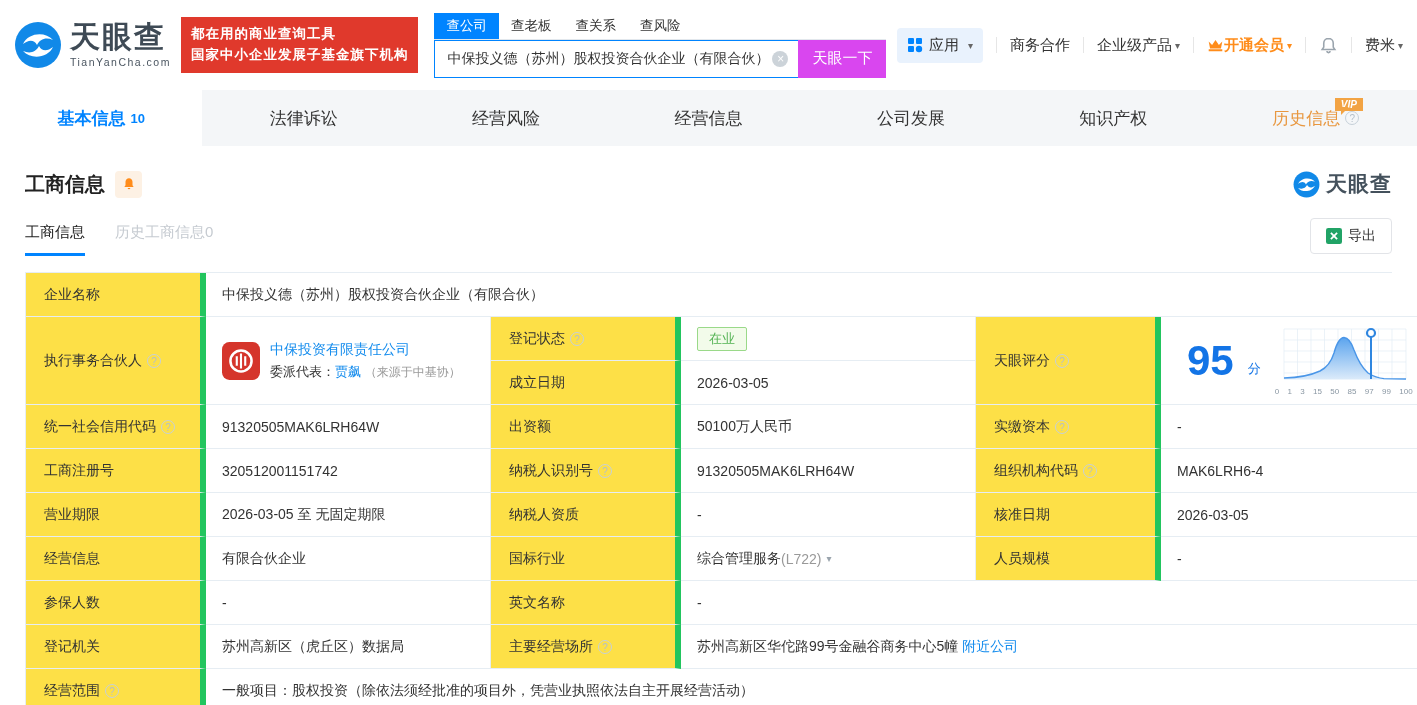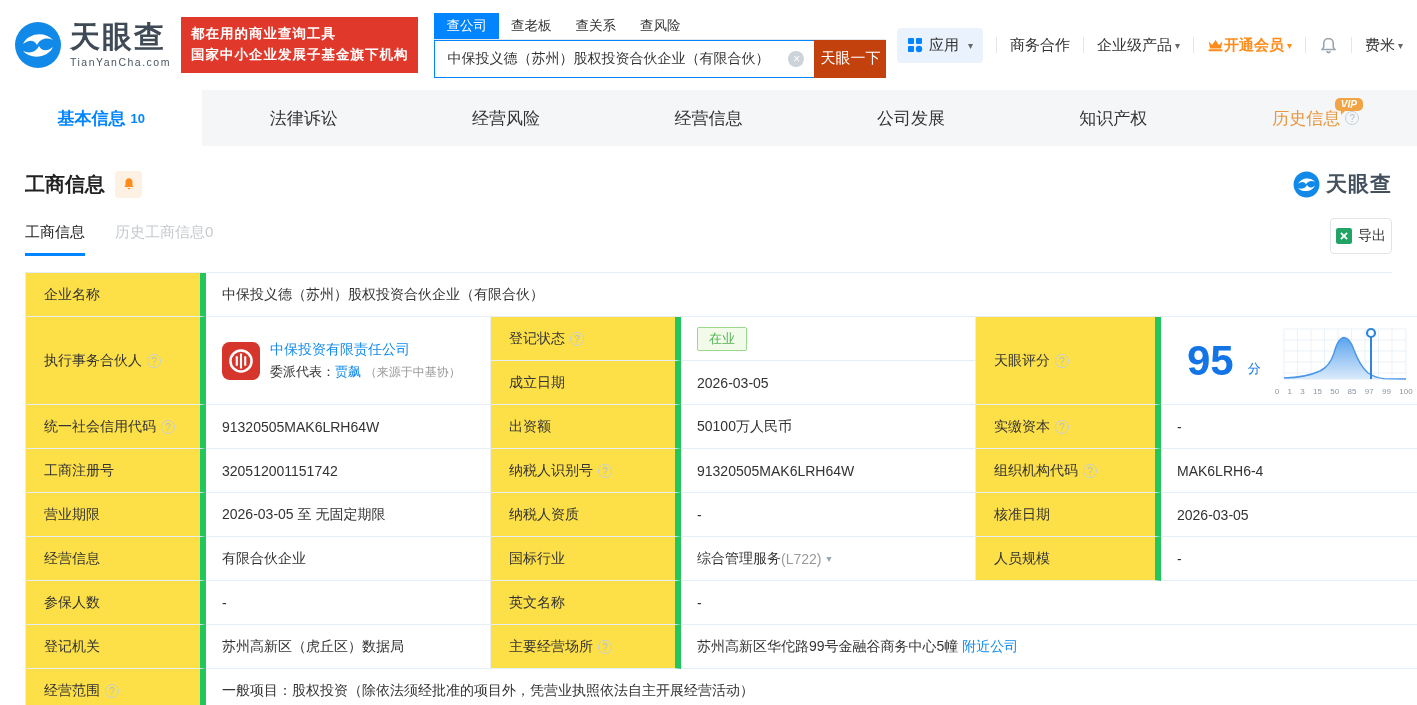--- a/index.html
+++ b/index.html
@@ -20,59 +20,59 @@
   .stabs { display:flex; align-items:flex-end; border-bottom:1px solid #e2e7ec; height:27px; }
   .stab { font-size:13.5px; color:#333; padding:4px 12px; cursor:pointer; }
   .stab.on { background:#0084ff; color:#fff; }
   .srow { display:flex; height:38px; }
   .sinput { flex:1; border:1px solid #0084ff; border-right:none; font-size:14px; padding:0 30px 0 12px;
     color:#333; outline:none; font-family:inherit; }
   .sclear { position:relative; width:0; }
   .sclear i { position:absolute; right:10px; top:11px; width:16px; height:16px; border-radius:50%;
     background:#ccd3d9; display:block; }
   .sclear i::before { content:"×"; color:#fff; font-size:12px; line-height:16px; display:block; text-align:center; }
-  .sbtn { width:72px; background:#c2410c; color:#fff; border:none; font-size:15px; cursor:pointer; font-family:inherit;}
+  .sbtn { width:88px; background:#d946ef; color:#fff; border:none; font-size:15px; cursor:pointer; font-family:inherit;}
 
   .menu { margin-left:auto; display:flex; align-items:center; font-size:15px; color:#333; }
   .mdiv { width:1px; height:16px; background:#e6e6e6; margin:0 13px; }
   .apps { display:flex; align-items:center; gap:6px; background:#e9f2fd; border-radius:4px; padding:8px 10px; cursor:pointer;}
   .caret { font-size:10px; color:#666; margin-left:3px; }
   .mi { cursor:pointer; white-space:nowrap; display:flex; align-items:center;}
   .vipm { color:#ff8c1a; font-weight:bold; display:flex; align-items:center; gap:0; }
   .vipm .caret{ color:#ff8c1a; }
 
   
   .navbar { height:56px; background:#f4f6f8; display:flex; }
   .ntab { flex:1; display:flex; align-items:center; justify-content:center; font-size:17px; color:#333;
     cursor:pointer; position:relative; }
   .ntab.on { background:#fff; color:#0084ff; font-weight:bold; }
   .ncount { font-size:13px; margin-left:5px; color:#0084ff; }
   .ntab.hist { color:#e8973f; }
   .vip-badge { position:absolute; top:8px; right:54px; background:#f2a343; color:#fff; font-size:10px;
-    font-weight:bold; font-style:italic; border-radius:5px; padding:1px 6px; }
+    font-weight:bold; font-style:italic; border-radius:0; padding:1px 6px; }
   .vip-badge::after { content:""; position:absolute; left:6px; bottom:-4px; border:4px solid transparent;
     border-top-color:#f2a343; border-left-color:#f2a343;}
   .qc { display:inline-block; width:14px; height:14px; border:1px solid #c6d0d9; border-radius:50%;
     color:#b4bfc9; font-size:10px; line-height:13px; text-align:center; margin-left:5px; flex:0 0 auto;}
   .qc::before { content:"?"; }
 
   
   .shead { display:flex; align-items:center; padding:24px 25px 0; }
   .stitle { font-size:20px; font-weight:bold; color:#222; }
   .bellbtn { width:27px; height:27px; background:#fdf1e4; border-radius:4px; margin-left:10px;
     display:flex; align-items:center; justify-content:center; cursor:pointer; }
   .wm { margin-left:auto; display:flex; align-items:center; gap:6px; }
   .wm .logo-ic { width:27px; height:27px; }
   .wm-name { font-size:21px; font-weight:bold; color:#44515c; letter-spacing:1px; }
 
   .subrow { display:flex; align-items:center; padding:20px 25px 0; }
   .subtab { font-size:15px; color:#222; padding-bottom:11px; border-bottom:3px solid #0084ff; cursor:pointer;}
   .subtab2 { font-size:15px; color:#c6cbd1; margin-left:30px; padding-bottom:14px; cursor:pointer; }
   .export { margin-left:auto; display:flex; align-items:center; gap:6px; border:1px solid #e2e4e8;
-    background:#fff; border-radius:4px; padding:8px 5px; font-size:14px; color:#333; cursor:pointer; font-family:inherit; margin-bottom:6px;}
+    background:#fff; border-radius:4px; padding:8px 15px; font-size:14px; color:#333; cursor:pointer; font-family:inherit; margin-bottom:6px;}
 
   
   .tbl { margin:12px 25px 0; border:1px solid #e6edf3; display:grid;
     grid-template-columns:180px 285px 190px 295px 185px auto; grid-auto-rows:44px; font-size:14px; }
   .lc { background:#fde047; display:flex; align-items:center; padding:0 10px 0 18px; color:#333;
     border-right:6px solid #22c55e; border-bottom:1px solid #e6edf3; }
   .vc { background:#fff; display:flex; align-items:center; padding:0 10px 0 16px;
     border-right:1px solid #e6edf3; border-bottom:1px solid #e6edf3; }
   .r2 { grid-row:span 2; }
   .s5 { grid-column:span 5; }

